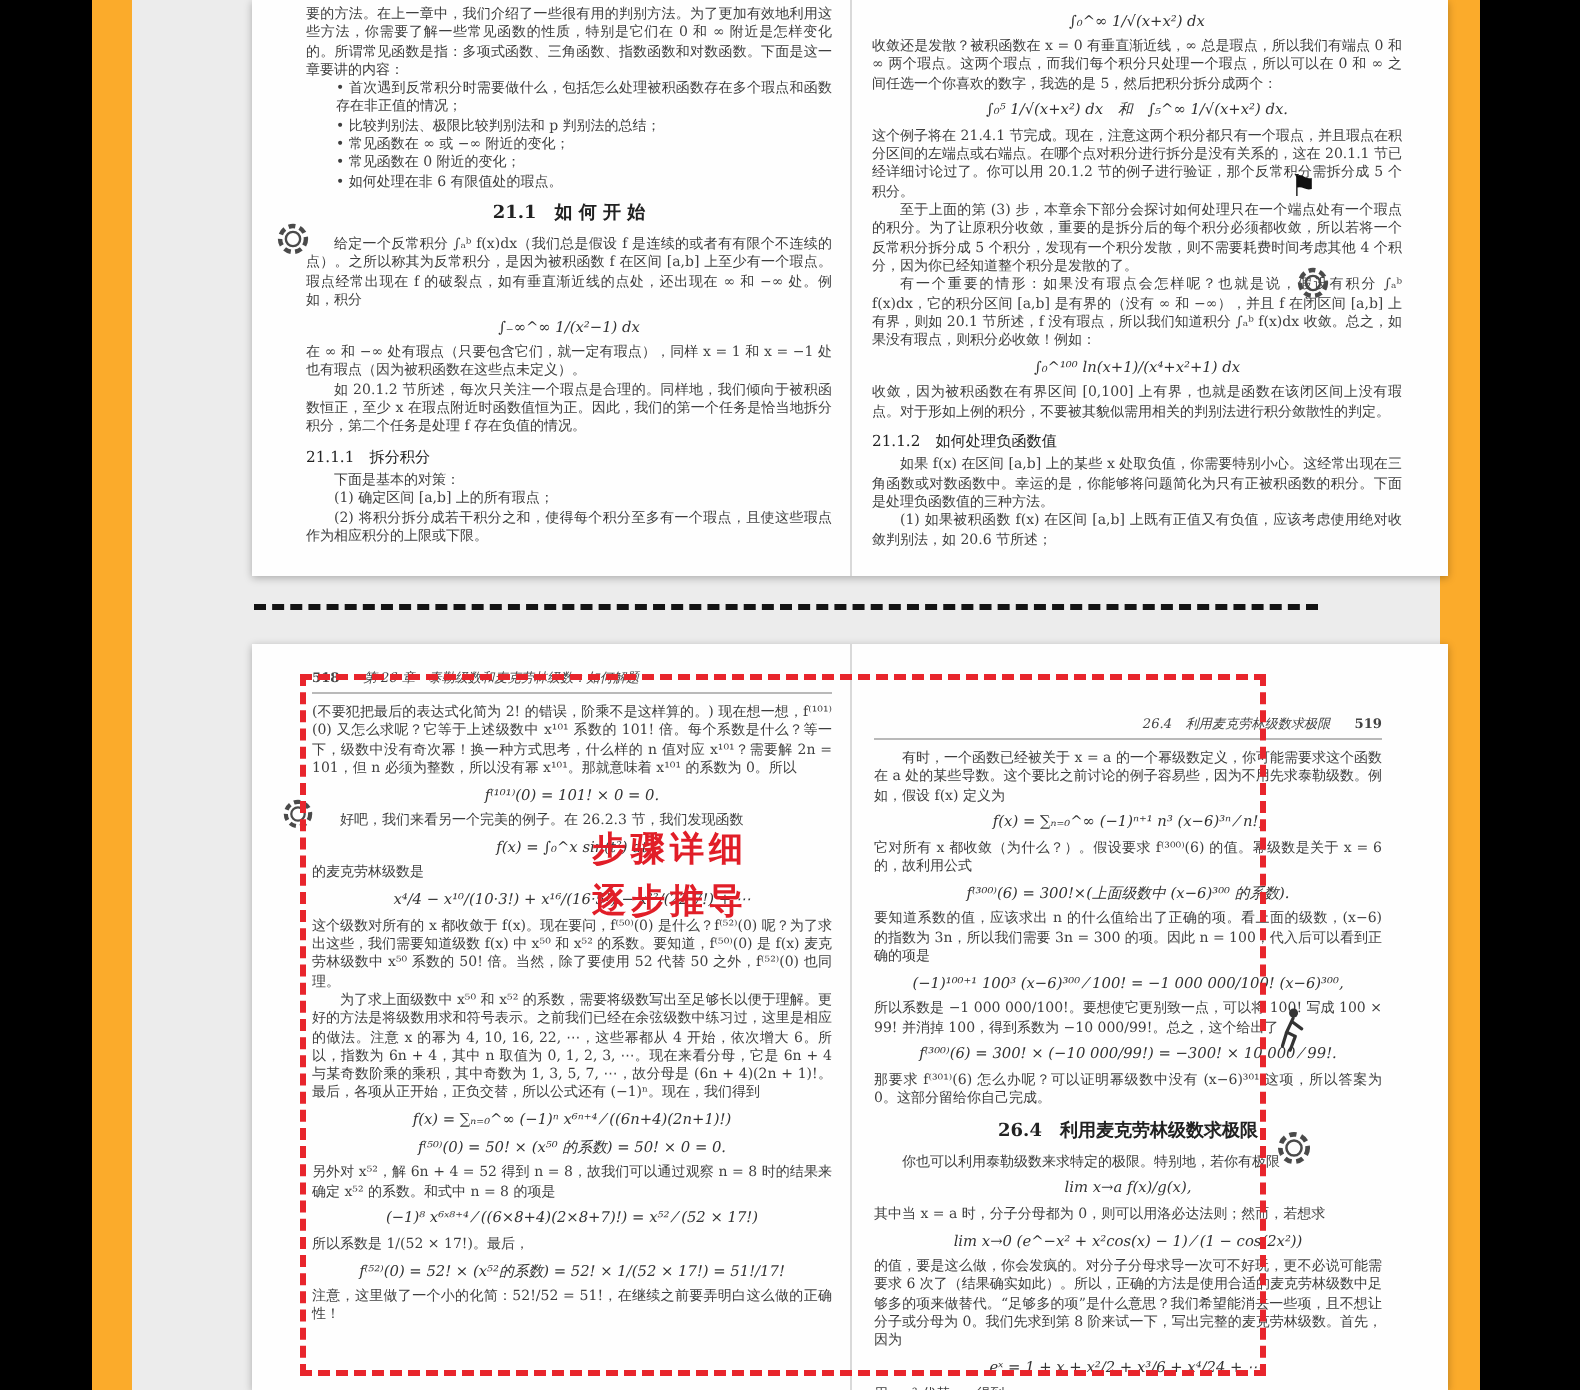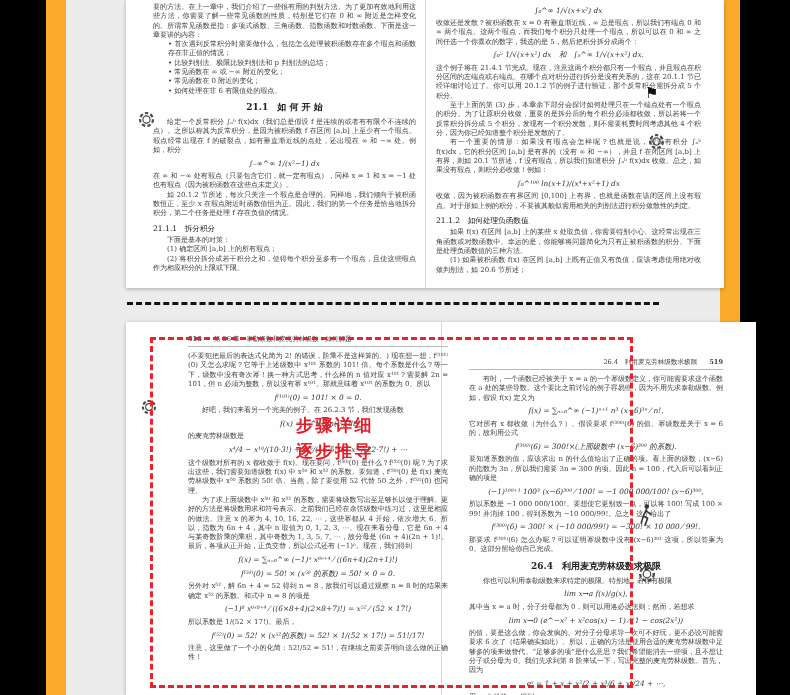--- a/index.html
+++ b/index.html
@@ -18,21 +18,21 @@
   .stripe.orange-r{left:720px;width:20px;background:#fbab2b;}
   .stripe.black-r{left:740px;width:50px;background:#000;}
 
   
   .spread{
     position:absolute;left:126px;width:598px;background:#fefefe;
     box-shadow:0 1px 4px rgba(0,0,0,.28);
     display:flex;overflow:hidden;
   }
   .spread-top{top:0;height:288px;}
-  .spread-bottom{top:322px;height:373px;padding-left:32px;}
+  .spread-bottom{top:322px;height:373px;}
   .spread::before{ 
     content:"";position:absolute;left:50%;top:0;bottom:0;width:1px;
     background:linear-gradient(to right,#d9d9d9,#d9d9d9);
   }
   .page{width:50%;box-sizing:border-box;overflow:hidden;position:relative;}
   .page.tl{padding:3px 9px 0 27px;}
   .page.tr{padding:2px 23px 0 11px;}
   .page.bl{padding:13px 9px 0 30px;}
   .page.br{padding:13px 33px 0 12px;border-radius:15px;}
 
@@ -45,21 +45,21 @@
   .blk.h3{font-weight:normal;font-size:7.6px;margin:5px 0 3px;color:#222;text-indent:0;}
   .blk.formula{text-align:center;font-style:italic;font-size:7.4px;line-height:10px;margin:3.5px 0;text-indent:0;color:#333;}
 
   
   .runhead{display:flex;align-items:baseline;font-size:6.6px;line-height:8px;color:#444;
     border-bottom:1px solid #b9b9b9;padding-bottom:3px;margin-bottom:5px;}
   .runhead .pn{font-weight:bold;}
   .runhead.left .pn{margin-right:12px;}
   .runhead.right{justify-content:flex-end;}
   .runhead.right .pn{margin-left:12px;margin-top:23px;}
-  .runhead .rt{}
+  .runhead .rt{font-style:italic;}
 
   
   .separator{position:absolute;left:127px;top:302px;width:532px;height:0;
     border-top:3.5px dashed #141414;}
 
   
   .red-box{position:absolute;left:150px;top:337px;width:483px;height:351px;
     border:3px dashed #e8252c;box-sizing:border-box;z-index:5;}
 
   

